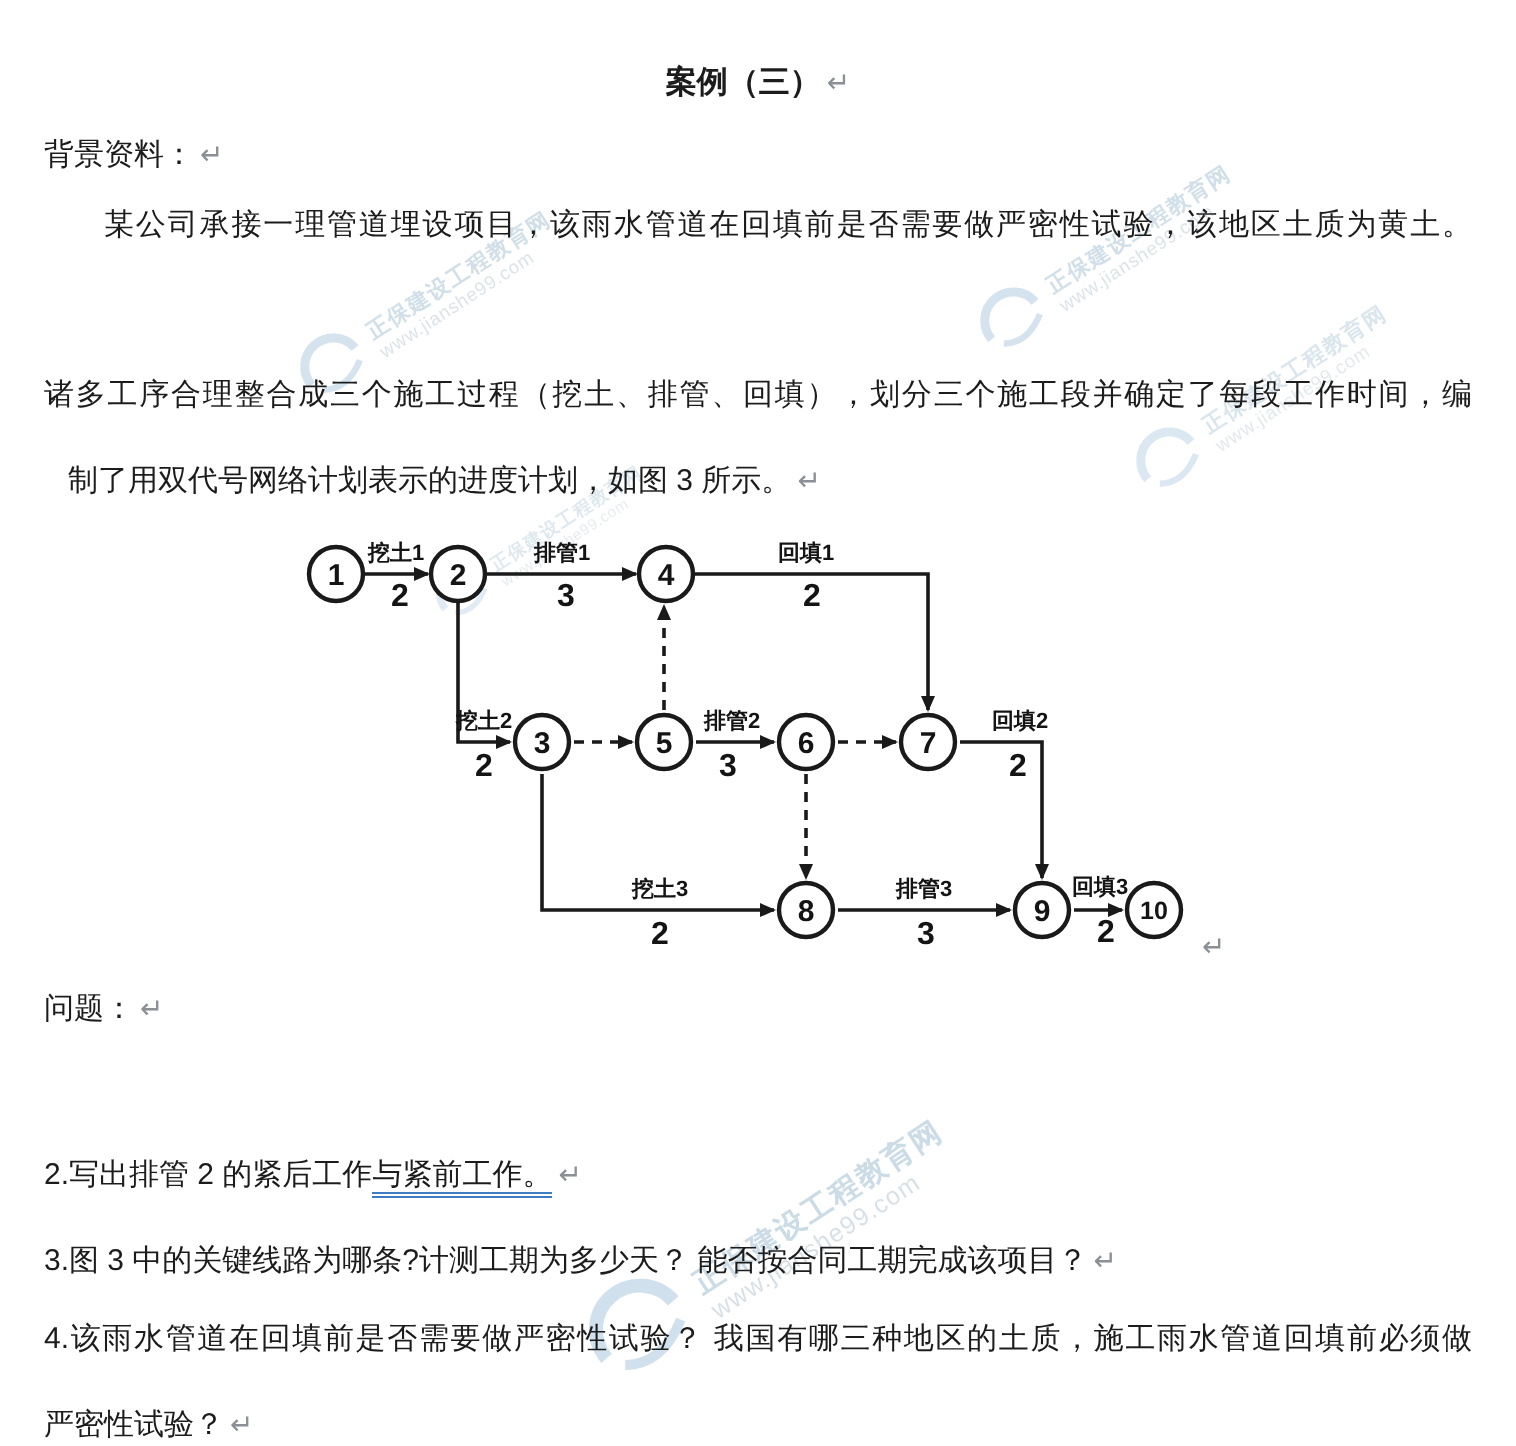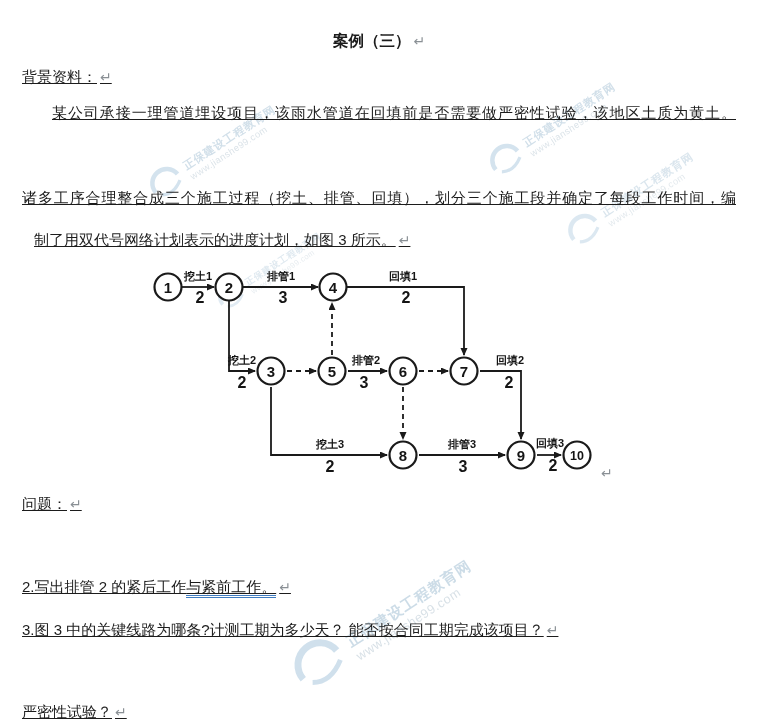--- a/index.html
+++ b/index.html
@@ -1,21 +1,21 @@
 <!DOCTYPE html>
 <html><head>
 <meta charset="utf-8">
 <style>
   html,body{margin:0;padding:0;background:#ffffff;}
   .page{
     position:relative;width:758px;height:723px;background:#ffffff;overflow:hidden;
     font-family:"Liberation Sans","DejaVu Sans",sans-serif;color:#1c1c1c;
   }
   .abs{position:absolute;}
-  .txt{font-size:15px;line-height:20px;white-space:nowrap;text-decoration:underline;}
+  .txt{font-size:15px;line-height:20px;white-space:nowrap;}
   .jline{width:714px;white-space:normal;text-align:justify;text-align-last:justify;text-justify:inter-character;}
   .indent{text-indent:30px;}
   .title{left:0;width:758px;text-align:center;font-size:15.5px;font-weight:600;white-space:nowrap;}
   .pilcrow{color:#8a9095;padding-left:3px;font-size:14px;font-weight:400;}
   .u2{border-bottom:3px double #3f7cc0;padding-bottom:0;}
   
   .wm{
     position:absolute;display:flex;align-items:flex-end;gap:5px;
     transform-origin:left top;pointer-events:none;user-select:none;opacity:.5;
   }
@@ -160,17 +160,18 @@
 
   <div class="abs txt" style="left:22px;top:494px;">
     <span>问题：</span><span class="pilcrow">↵</span>
   </div>
   <div class="abs txt" style="left:22px;top:577px;">
     <span>2.写出排管 2 的紧后工作</span><span class="u2">与紧前工作。</span><span class="pilcrow">↵</span>
   </div>
   <div class="abs txt" style="left:22px;top:620px;">
     <span>3.图 3 中的关键线路为哪条?计测工期为多少天？ 能否按合同工期完成该项目？</span><span class="pilcrow">↵</span>
   </div>
+  <div class="abs txt jline" style="left:22px;top:660px;">4.该雨水管道在回填前是否需要做严密性试验？ 我国有哪三种地区的土质，施工雨水管道回填前必须做</div>
   <div class="abs txt" style="left:22px;top:702px;">
     <span>严密性试验？</span><span class="pilcrow">↵</span>
   </div>
 
 </div>
 
 </body></html>

